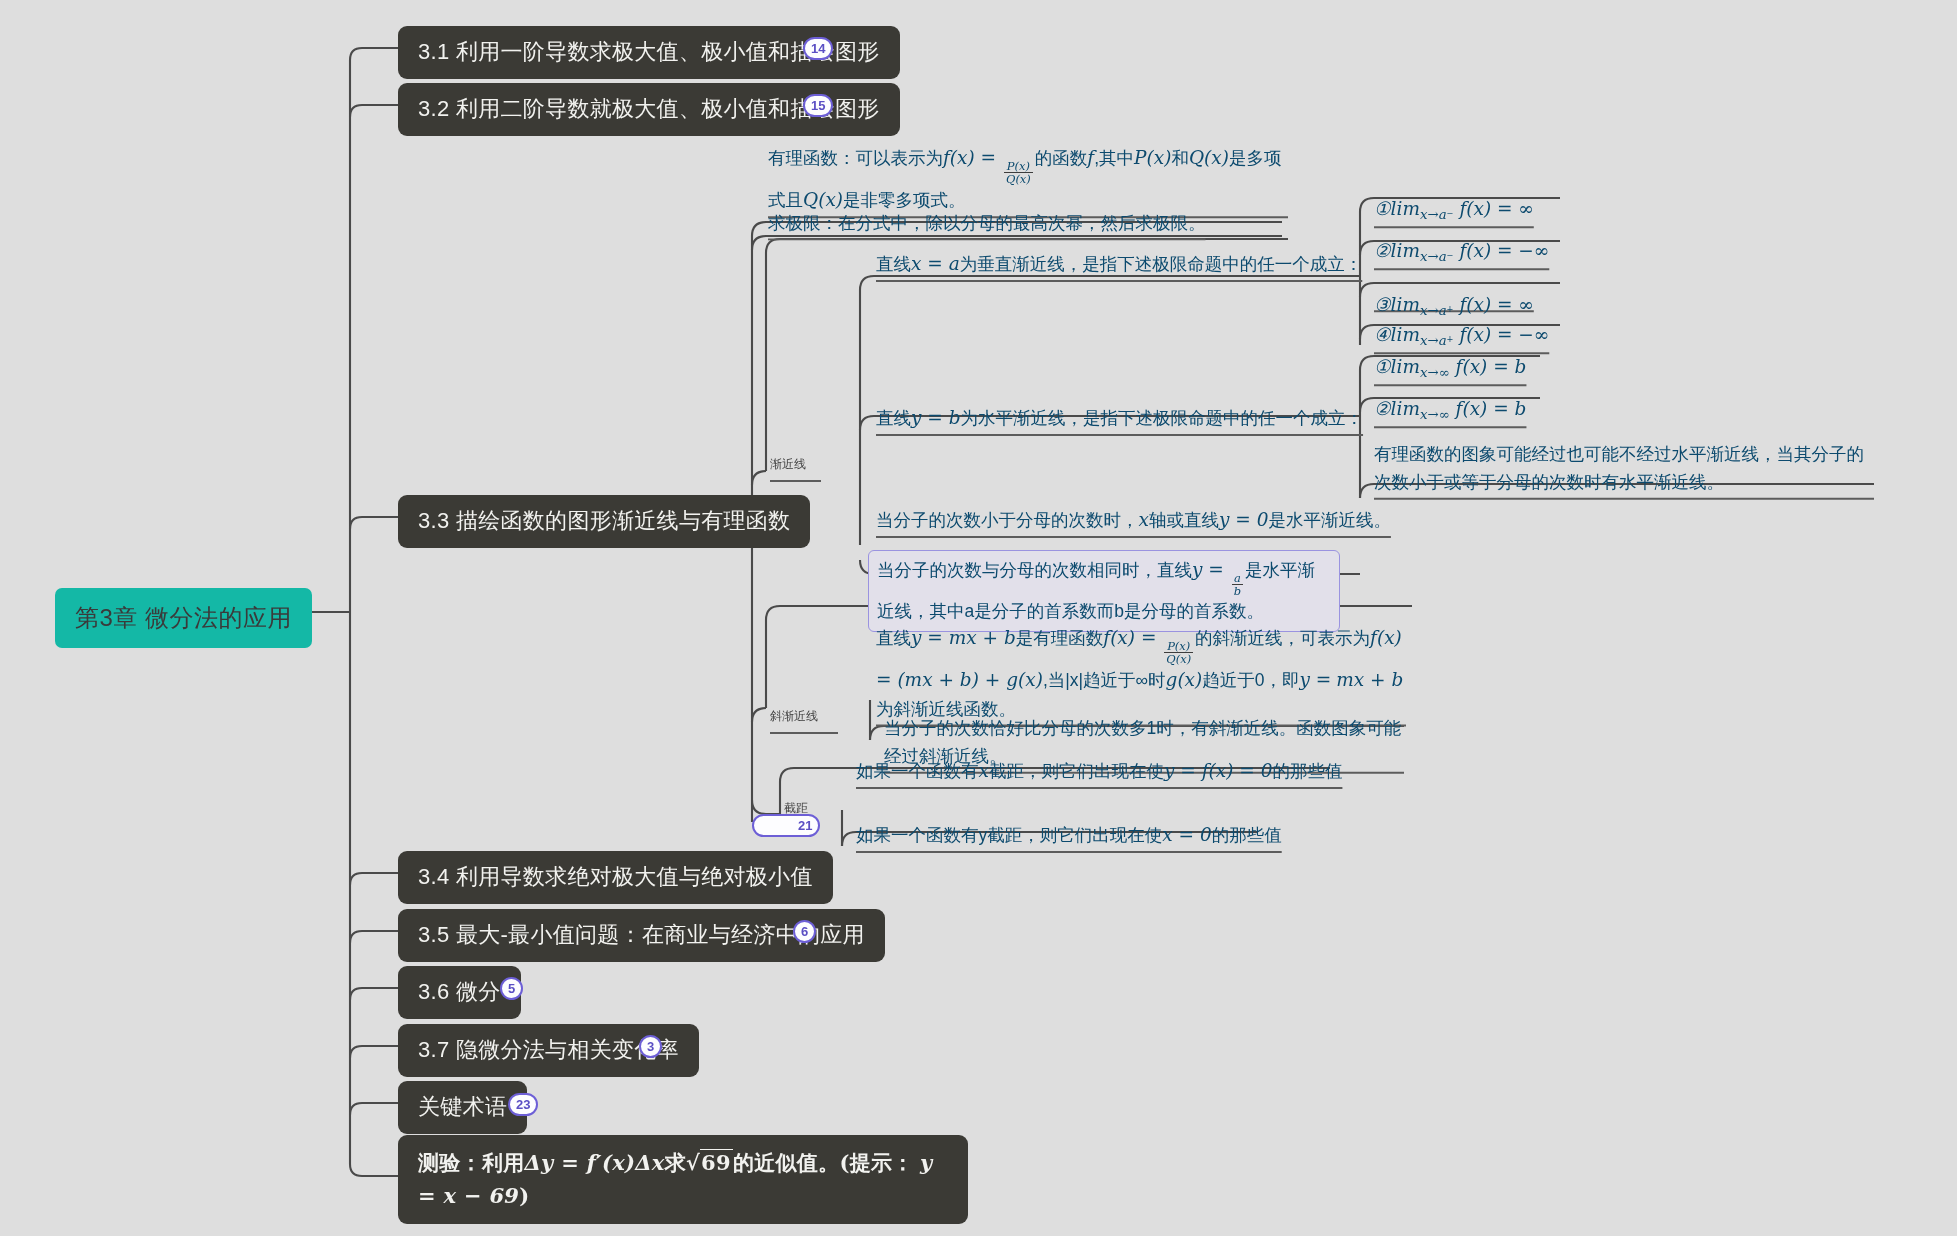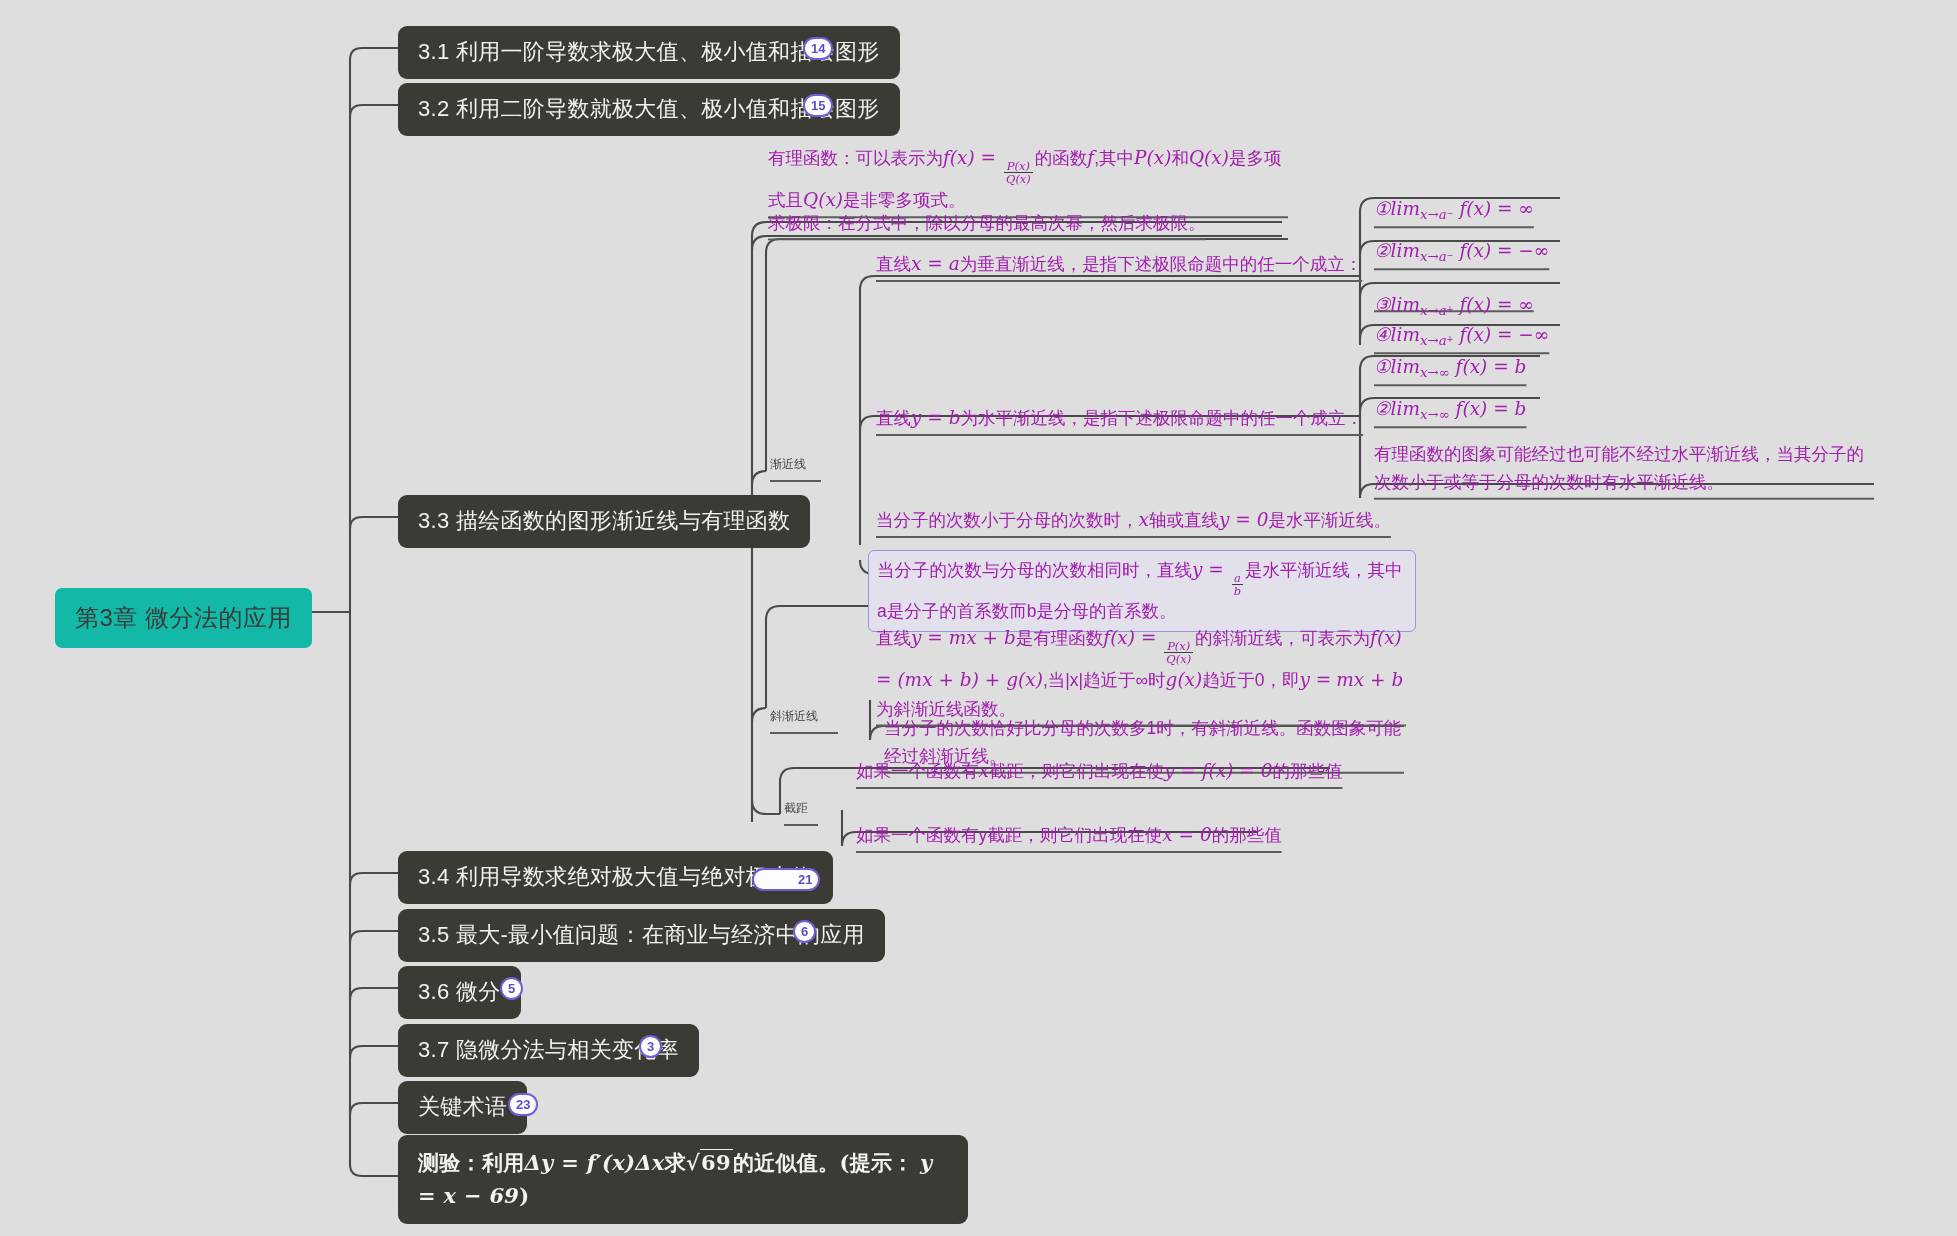--- a/index.html
+++ b/index.html
@@ -52,21 +52,21 @@
     height:23px;
     min-width:23px;
     padding:0 6px;
     display:flex;align-items:center;justify-content:center;
     box-sizing:border-box;
   }
 
   
   .topic{
     position:absolute;
-    color:#a21caf;
+    color:#0c4a6e;
     font-size:17.5px;
     line-height:1.62;
     white-space:nowrap;
   }
   .topic.wrap{white-space:normal;}
   .topic.sel{
     border:1.6px solid #9a93e0;
     border-radius:6px;
     background:#e2e0ea;
     padding:4px 10px 5px 8px;
@@ -174,21 +174,21 @@
 
   <div class="dark" style="left:398px;top:26px;">3.1 利用一阶导数求极大值、极小值和描绘图形</div>
   <div class="badge" style="left:803px;top:37px;">14</div>
 
   <div class="dark" style="left:398px;top:83px;">3.2 利用二阶导数就极大值、极小值和描绘图形</div>
   <div class="badge" style="left:803px;top:94px;">15</div>
 
   <div class="dark" style="left:398px;top:495px;">3.3 描绘函数的图形渐近线与有理函数</div>
 
   <div class="dark" style="left:398px;top:851px;">3.4 利用导数求绝对极大值与绝对极小值</div>
-  <div class="badge" style="left:752px;top:868px;padding-left:44px;">21</div>
+  <div class="badge" style="left:752px;top:814px;padding-left:44px;">21</div>
 
   <div class="dark" style="left:398px;top:909px;">3.5 最大-最小值问题：在商业与经济中的应用</div>
   <div class="badge" style="left:793px;top:920px;">6</div>
 
   <div class="dark" style="left:398px;top:966px;">3.6 微分</div>
   <div class="badge" style="left:500px;top:977px;">5</div>
 
   <div class="dark" style="left:398px;top:1024px;">3.7 隐微分法与相关变化率</div>
   <div class="badge" style="left:639px;top:1035px;">3</div>
 
@@ -241,21 +241,21 @@
   </div>
 
   <div class="topic wrap" style="left:1374px;top:440px;width:500px;">
     <span>有理函数的图象可能经过也可能不经过水平渐近线，当其分子的次数小</span><span>于或等于分母的次数时有水平渐近线。</span>
   </div>
 
   <div class="topic" style="left:876px;top:505px;">
     <span>当分子的次数小于分母的次数时，</span><span class="m">x</span><span>轴或直线</span><span class="m">y = 0</span><span>是水平渐近线。</span>
   </div>
 
-  <div class="topic wrap sel" style="left:868px;top:550px;width:548px;">
+  <div class="topic wrap sel" style="left:868px;top:550px;width:472px;">
     <span>当分子的次数与分母的次数相同时，直线</span><span class="m">y = <span class="frac">
           <span class="num">a</span>
           <span class="den">b</span>
         </span></span><span>是水平渐近线，其中a</span><span>是分子的首系数而b是分母的首系数。</span>
   </div>
 
   <div class="topic wrap" style="left:876px;top:623px;width:530px;">
     <span>直线</span><span class="m">y = mx + b</span><span>是有理函数</span><span class="m">f(x) = <span class="frac">
           <span class="num">P(x)</span>
           <span class="den">Q(x)</span>

